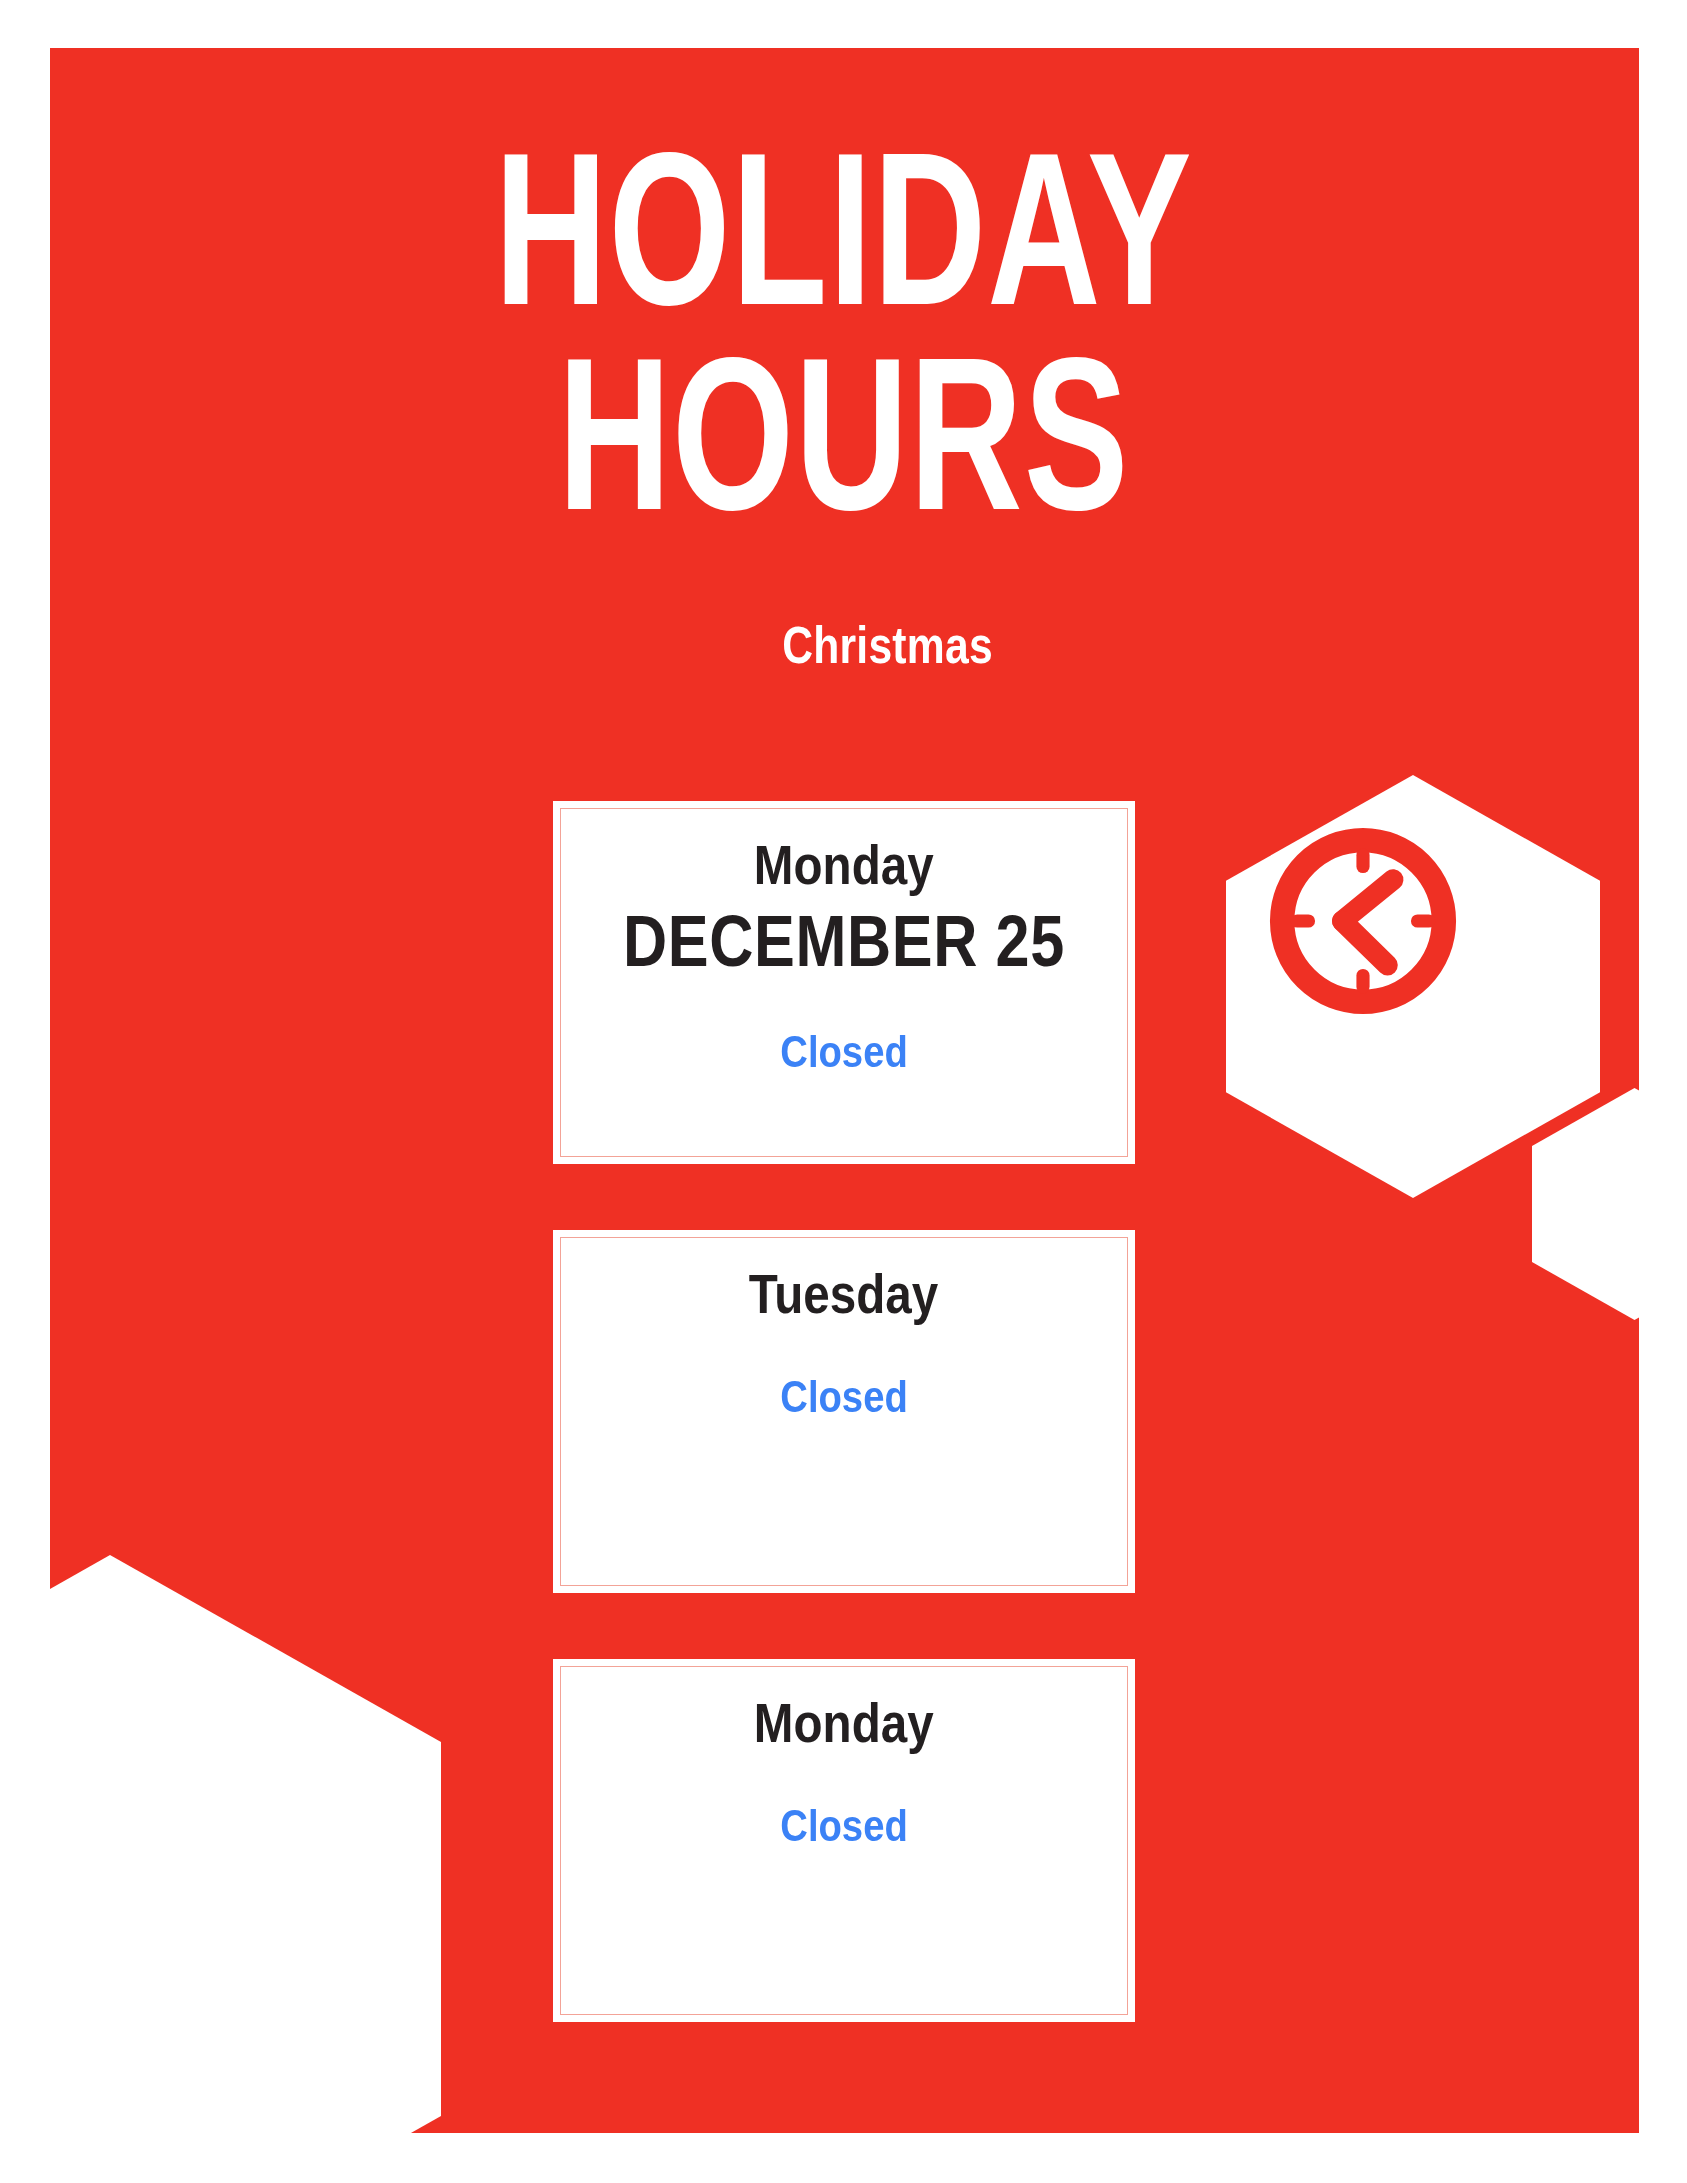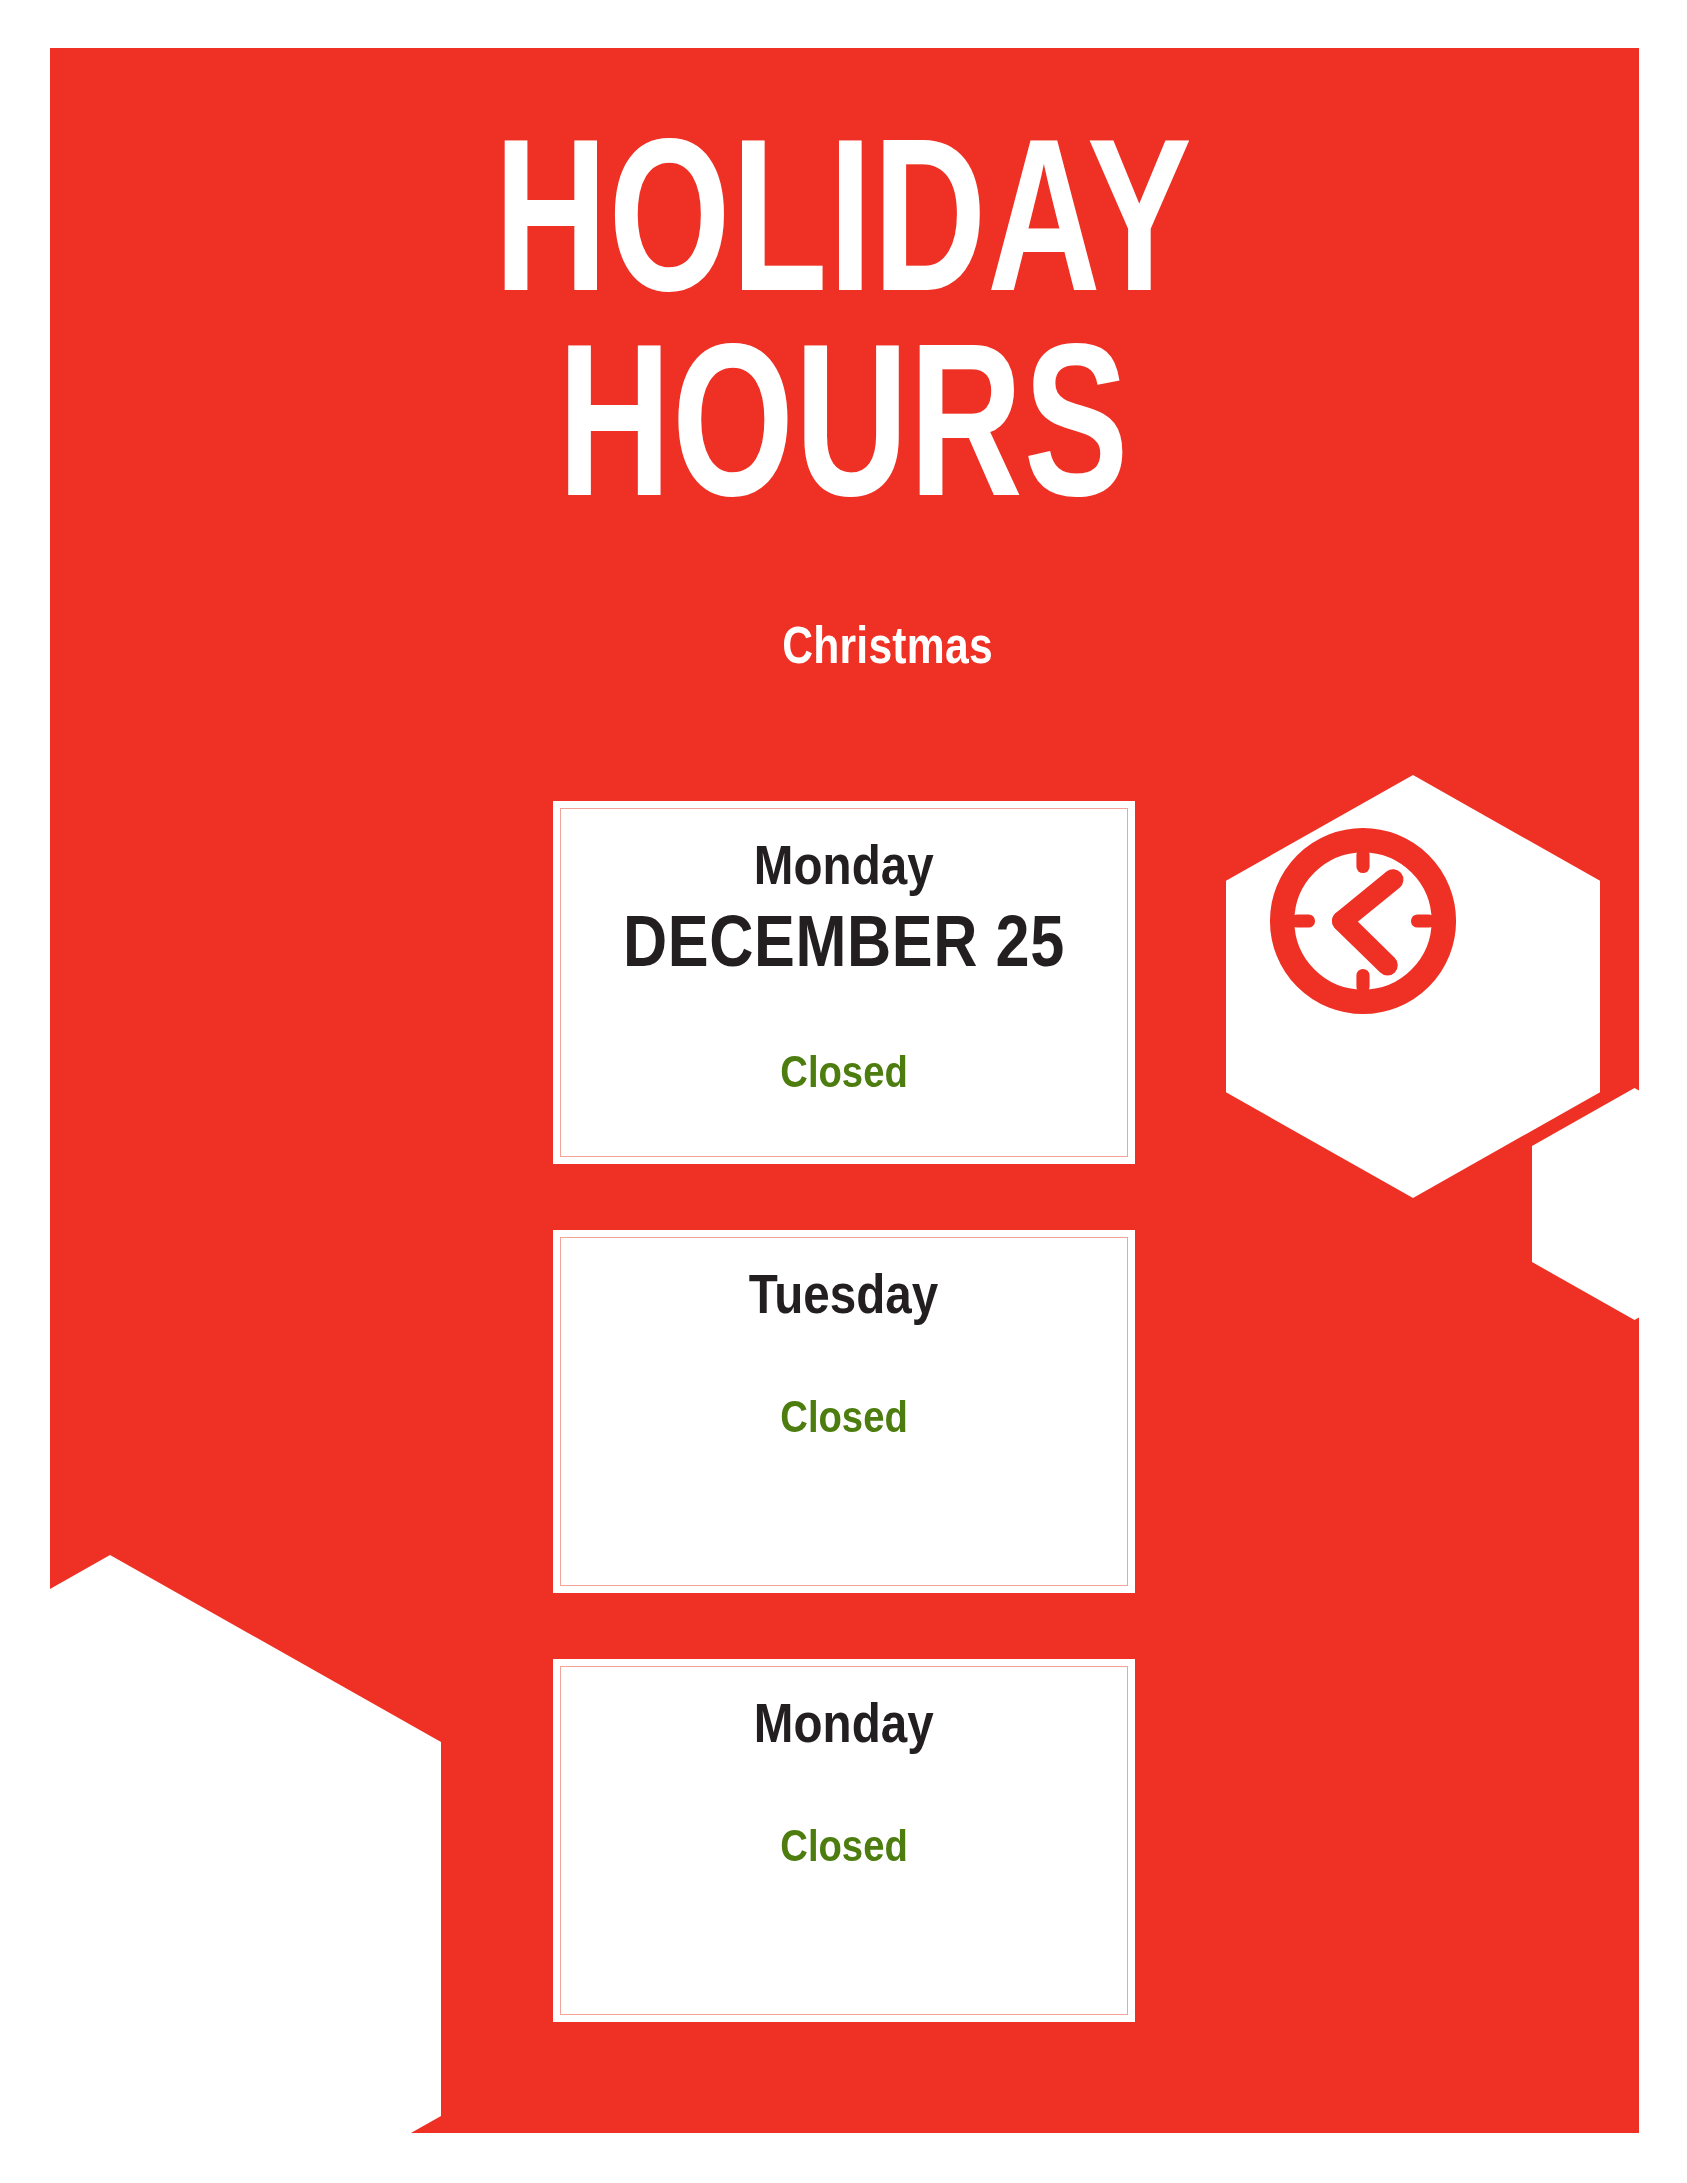--- a/index.html
+++ b/index.html
@@ -77,21 +77,21 @@
     top: 828px;
     width: 188px;
     height: 188px;
   }
   .clock-icon svg { display: block; width: 100%; height: 100%; }
 
   
   .headline {
     position: absolute;
     left: 0;
-    top: 113px;
+    top: 127px;
     width: 1687px;
     text-align: center;
     pointer-events: none;
   }
   .headline-line {
     display: block;
     color: #ffffff;
     font-family: "Liberation Sans Narrow", "Liberation Sans", sans-serif;
     font-weight: bold;
     font-size: 218px;
@@ -165,22 +165,22 @@
     margin-top: 12px;
     color: #231f20;
     font-family: "Liberation Sans Narrow", "Liberation Sans", sans-serif;
     font-weight: bold;
     font-size: 72px;
     line-height: 1.0;
     letter-spacing: 0.7px;
     white-space: nowrap;
   }
   .card-status {
-    margin-top: 72px;
-    color: #4d7c0f;
+    margin-top: 52px;
+    color: #3b82f6;
     font-family: "Liberation Sans Narrow", "Liberation Sans", sans-serif;
     font-weight: bold;
     font-size: 45px;
     line-height: 1.0;
     white-space: nowrap;
   }
 </style>
 </head>
 <body>
 

